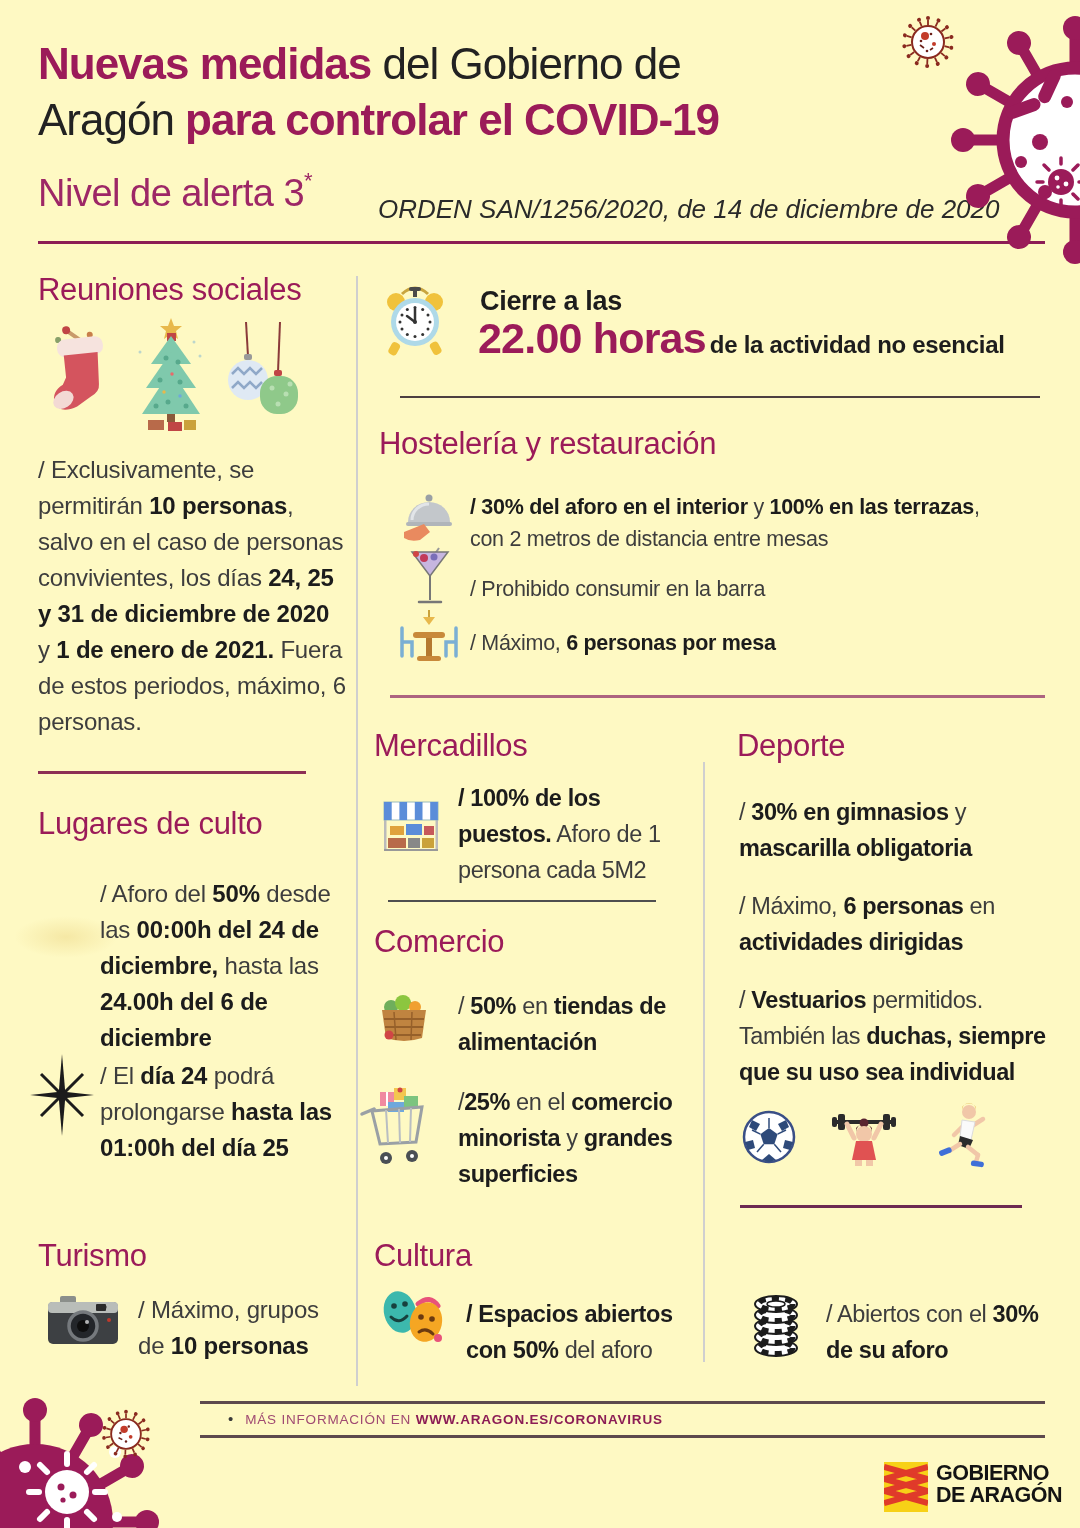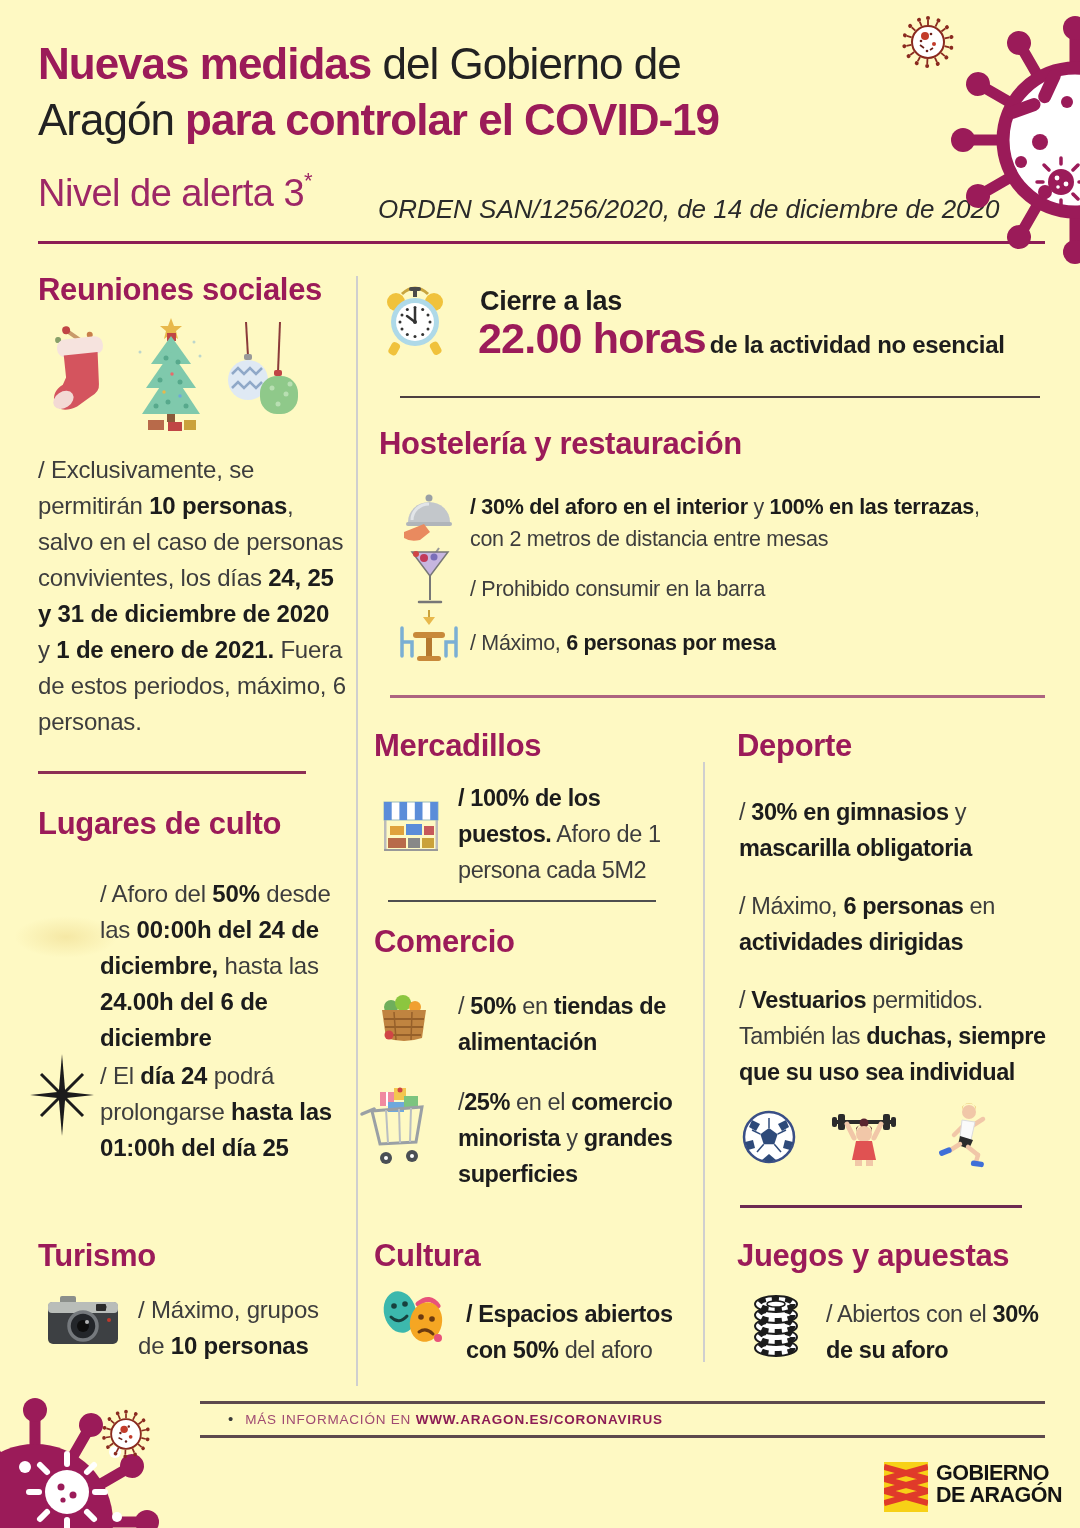--- a/index.html
+++ b/index.html
@@ -10,21 +10,21 @@
   body{font-family:"Liberation Sans",sans-serif;}
   #canvas{position:relative;width:1080px;height:1528px;background:#fef9c3;overflow:hidden}
   .abs{position:absolute}
   .rule{position:absolute}
   .vline{position:absolute;width:2px;background:var(--vline)}
   .title{font-size:44px;line-height:56px;letter-spacing:-1px;color:#222;font-weight:400;white-space:nowrap}
   .title .acc{color:var(--mag);font-weight:700}
   .alert{font-size:38px;color:#9d2766;font-weight:400;letter-spacing:-0.5px;white-space:nowrap}
   .alert sup{font-size:22px;vertical-align:18px}
   .order{font-style:italic;font-size:26px;color:#2a2a2a;font-weight:500;white-space:nowrap}
-  .h2{font-size:31px;font-weight:700;color:var(--mag);letter-spacing:-0.3px;white-space:nowrap}
+  .h2{font-size:31px;font-weight:400;color:var(--mag);letter-spacing:-0.3px;white-space:nowrap}
   .t24{font-size:24px;line-height:36px;color:var(--txt);letter-spacing:-0.2px}
   .t23{font-size:23.5px;line-height:36px;color:var(--txt);letter-spacing:-0.4px}
   .th{font-size:21.5px;line-height:31px;color:var(--txt);letter-spacing:-0.3px}
   .b{font-weight:700;color:var(--txtb)}
   .nw{white-space:nowrap}
   .cierre-lead{font-size:27px;font-weight:700;color:#1d1d1d;letter-spacing:-0.3px}
   .cierre-big{font-size:43px;font-weight:700;color:var(--mag);letter-spacing:-0.8px}
   .cierre-scope{font-size:24px;font-weight:700;color:#1d1d1d;letter-spacing:-0.3px;margin-left:4px}
   .candle{position:absolute;background:radial-gradient(ellipse at center, rgba(238,218,140,0.55), rgba(238,218,140,0) 70%)}
   .finfo{font-size:13.5px;letter-spacing:0.8px;color:#a04a72;white-space:nowrap}
@@ -400,21 +400,20 @@
     <path d="M26,34 L39,38 L35,47 L24,43 Z" fill="#2b2b2b"></path>
     <line x1="34" y1="45" x2="44" y2="53" stroke="#f1c7a8" stroke-width="4.5" stroke-linecap="round"></line>
     <line x1="44" y1="53" x2="42" y2="60" stroke="#f1c7a8" stroke-width="4.5" stroke-linecap="round"></line>
     <line x1="26" y1="42" x2="15" y2="49" stroke="#f1c7a8" stroke-width="4.5" stroke-linecap="round"></line>
     <rect x="37" y="59" width="13" height="5.5" rx="2.5" fill="#3f6fd8" transform="rotate(8 43 61)"></rect>
     <rect x="5" y="47" width="13" height="5.5" rx="2.5" fill="#3f6fd8" transform="rotate(-22 11 50)"></rect>
   </svg>
 
   <div class="rule" style="left:740px;top:1205px;width:282px;height:2.5px;background:#6d2a52"></div>
 
-  <div class="abs h2" style="left:737px;top:1238px">Juegos y apuestas</div>
 
   <svg class="abs" style="left:748px;top:1286px" width="56" height="72" viewBox="0 0 56 72">
     <g>
       <ellipse cx="28" cy="62" rx="21" ry="8" fill="#fff" stroke="#1c1c1c" stroke-width="2"></ellipse>
       <ellipse cx="28" cy="62" rx="17" ry="5.5" fill="none" stroke="#1c1c1c" stroke-width="5" stroke-dasharray="7 6"></ellipse>
       <ellipse cx="28" cy="51" rx="21" ry="8" fill="#fff" stroke="#1c1c1c" stroke-width="2"></ellipse>
       <ellipse cx="28" cy="51" rx="17" ry="5.5" fill="none" stroke="#1c1c1c" stroke-width="5" stroke-dasharray="7 6"></ellipse>
       <ellipse cx="28" cy="40" rx="21" ry="8" fill="#fff" stroke="#1c1c1c" stroke-width="2"></ellipse>
       <ellipse cx="28" cy="40" rx="17" ry="5.5" fill="none" stroke="#1c1c1c" stroke-width="5" stroke-dasharray="7 6"></ellipse>
       <ellipse cx="28" cy="29" rx="21" ry="8" fill="#fff" stroke="#1c1c1c" stroke-width="2"></ellipse>

